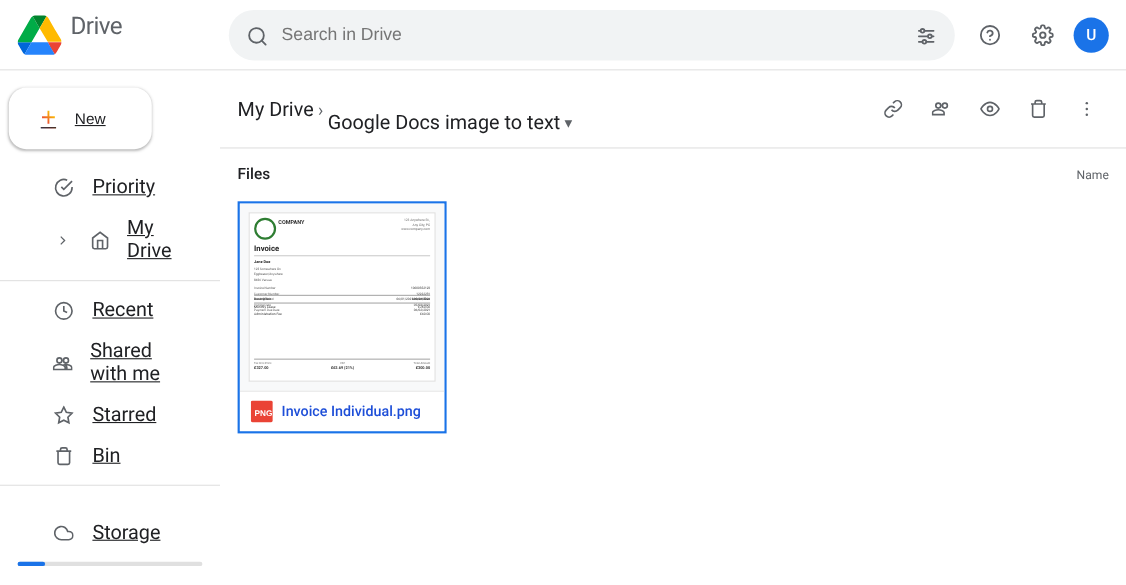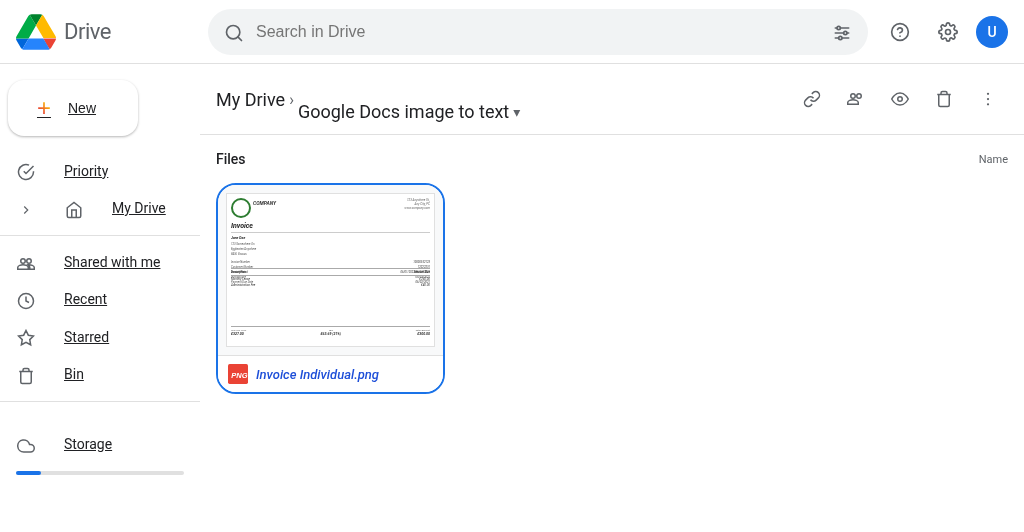--- a/index.html
+++ b/index.html
@@ -9,21 +9,20 @@
     .topbar {
       display: flex;
       align-items: center;
       height: 64px;
       padding: 0 16px;
       border-bottom: 1px solid #e0e0e0;
       gap: 12px;
     }
     .logo-area {
       display: flex;
-      align-items: center;
       gap: 8px;
       min-width: 180px;
       cursor: pointer;
     }
     .drive-logo {
       width: 40px;
       height: 40px;
     }
     .logo-text {
       font-size: 22px;
@@ -134,27 +133,28 @@
       font-size: 24px;
       font-weight: 300;
       background: linear-gradient(45deg, #4285f4, #ea4335, #fbbc05, #34a853);
       -webkit-background-clip: text;
       -webkit-text-fill-color: transparent;
       line-height: 1;
     }
     .nav-item {
       display: flex;
       align-items: center;
-      gap: 28px;
+      gap: 16px;
       padding: 8px 16px;
       border-radius: 0 24px 24px 0;
       cursor: pointer;
       color: #202124;
-      font-size: 14px;
+      font-size: 18px;
       margin-right: 8px;
+      margin-left: 32px;
     }
     .nav-item.expandable { position: relative; }
     .nav-item .nav-icon {
       color: #5f6368;
       font-size: 18px;
       width: 20px;
       text-align: center;
     }
     .nav-section-divider {
       height: 1px;
@@ -253,27 +253,26 @@
       color: #5f6368;
     }
 
     
     .files-grid {
       display: flex;
       flex-wrap: wrap;
       gap: 8px;
     }
     .file-card {
-      width: 229px;
+      width: 190px;
       border: 2px solid #1a73e8;
-      border-radius: 20px;
+      border-radius: 0;
       overflow: hidden;
       cursor: pointer;
       background: white;
-      font-style: italic;
     }
     .file-preview {
       height: 170px;
       background: #f8f9fa;
       position: relative;
       overflow: hidden;
       padding: 8px;
     }
     .invoice-preview {
       width: 100%;
@@ -478,34 +477,34 @@
       </span>
       <span>My Drive</span>
     </div>
 
 
     <div class="nav-section-divider"></div>
 
     <div class="nav-item">
       <span class="nav-icon">
         <svg xmlns="http://www.w3.org/2000/svg" width="18" height="18" viewBox="0 0 24 24" fill="none" stroke="#5f6368" stroke-width="2">
-          <path d="M16 11c1.66 0 2.99-1.34 2.99-3S17.66 5 16 5c-1.66 0-3 1.34-3 3s1.34 3 3 3zm-8 0c1.66 0 2.99-1.34 2.99-3S9.66 5 8 5C6.34 5 5 6.34 5 8s1.34 3 3 3zm0 2c-2.33 0-7 1.17-7 3.5V19h14v-2.5c0-2.33-4.67-3.5-7-3.5zm8 0c-.29 0-.62.02-.97.05 1.16.84 1.97 1.97 1.97 3.45V19h6v-2.5c0-2.33-4.67-3.5-7-3.5z"></path>
-        </svg>
-      </span>
-      <span>Shared with me</span>
-    </div>
-
-    <div class="nav-item">
-      <span class="nav-icon">
-        <svg xmlns="http://www.w3.org/2000/svg" width="18" height="18" viewBox="0 0 24 24" fill="none" stroke="#5f6368" stroke-width="2">
           <circle cx="12" cy="12" r="10"></circle>
             <polyline points="12 6 12 12 16 14"></polyline>
         </svg>
       </span>
       <span>Recent</span>
+    </div>
+
+    <div class="nav-item">
+      <span class="nav-icon">
+        <svg xmlns="http://www.w3.org/2000/svg" width="18" height="18" viewBox="0 0 24 24" fill="none" stroke="#5f6368" stroke-width="2">
+          <path d="M16 11c1.66 0 2.99-1.34 2.99-3S17.66 5 16 5c-1.66 0-3 1.34-3 3s1.34 3 3 3zm-8 0c1.66 0 2.99-1.34 2.99-3S9.66 5 8 5C6.34 5 5 6.34 5 8s1.34 3 3 3zm0 2c-2.33 0-7 1.17-7 3.5V19h14v-2.5c0-2.33-4.67-3.5-7-3.5zm8 0c-.29 0-.62.02-.97.05 1.16.84 1.97 1.97 1.97 3.45V19h6v-2.5c0-2.33-4.67-3.5-7-3.5z"></path>
+        </svg>
+      </span>
+      <span>Shared with me</span>
     </div>
 
     <div class="nav-item">
       <span class="nav-icon">
         <svg xmlns="http://www.w3.org/2000/svg" width="18" height="18" viewBox="0 0 24 24" fill="none" stroke="#5f6368" stroke-width="2">
           <polygon points="12 2 15.09 8.26 22 9.27 17 14.14 18.18 21.02 12 17.77 5.82 21.02 7 14.14 2 9.27 8.91 8.26 12 2"></polygon>
         </svg>
       </span>
       <span>Starred</span>
     </div>

